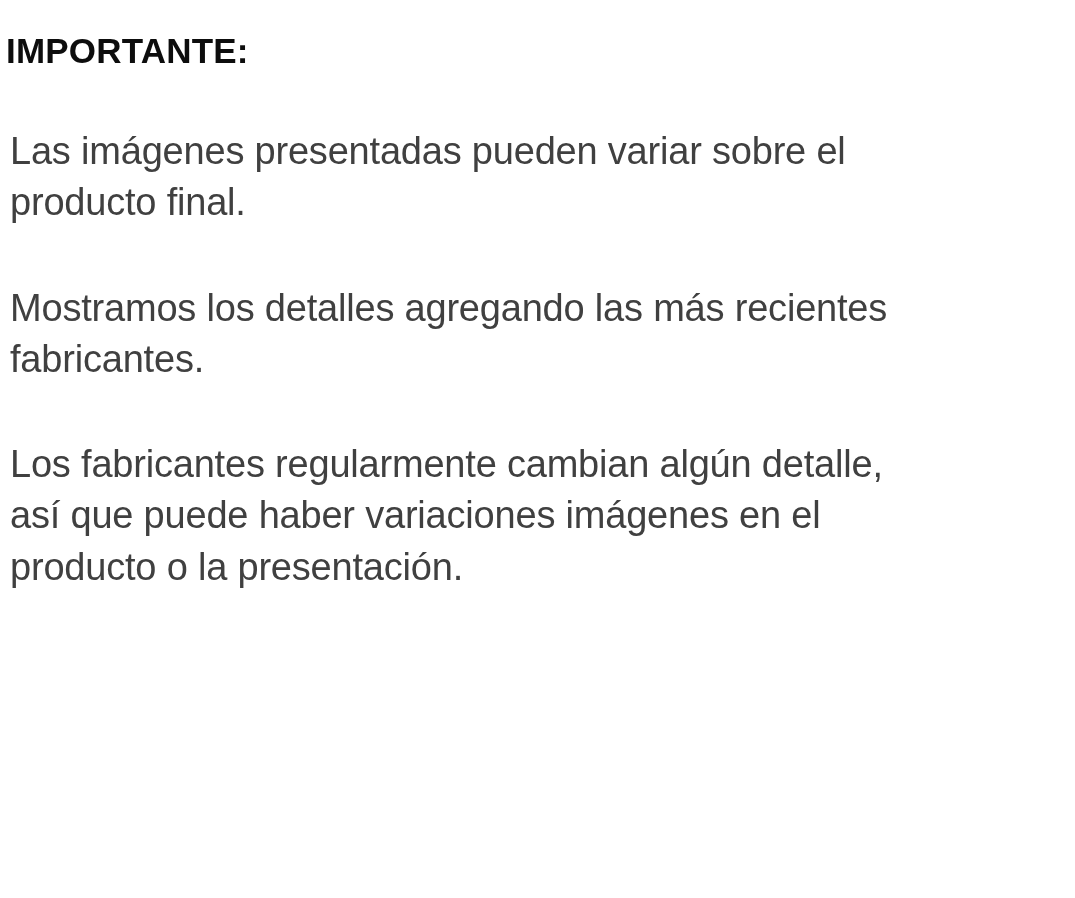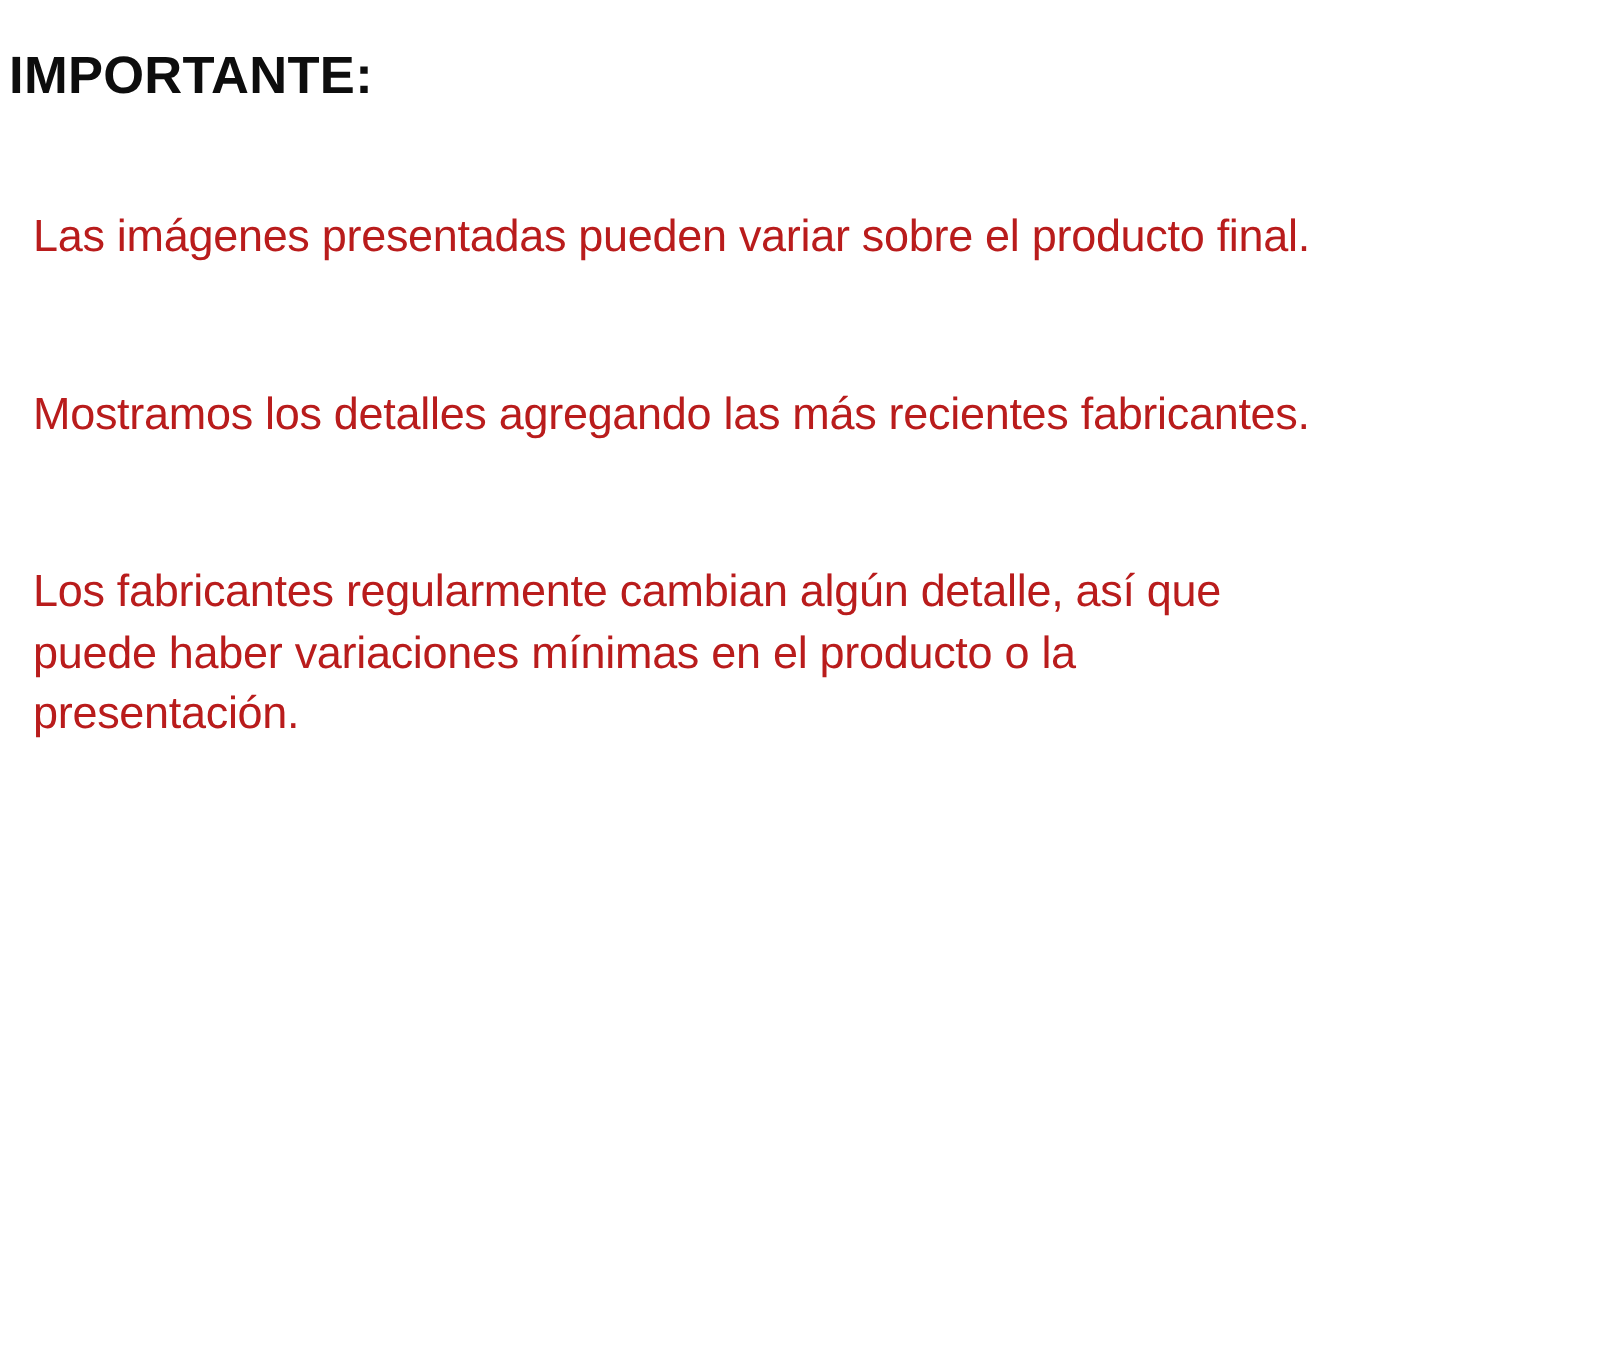--- a/index.html
+++ b/index.html
@@ -23,25 +23,25 @@
   }
   .notice-heading {
     font-size: 35px;
     font-weight: bold;
     letter-spacing: 0.2px;
     line-height: 1.2;
     margin: 0 0 4px 0;
     color: #0d0d0d;
   }
   .notice-paragraph {
-    font-size: 30px;
+    font-size: 38px;
     font-weight: 400;
     line-height: 1.35;
-    margin: 16px;
-    color: #b91c1c;
+    margin: 4px;
+    color: #404040;
     letter-spacing: -0.2px;
   }
   .spacer-lg {
     height: 46px;
   }
   .spacer-md {
     height: 46px;
   }
 </style>
 </head>
@@ -54,15 +54,15 @@
   <div class="spacer-lg"></div>
 
   <p class="notice-paragraph">Las imágenes presentadas pueden variar sobre el producto final.</p>
 
   <div class="spacer-md"></div>
 
   <p class="notice-paragraph">Mostramos los detalles agregando las más recientes fabricantes.</p>
 
   <div class="spacer-md"></div>
 
-  <p class="notice-paragraph">Los fabricantes regularmente cambian algún detalle, así que puede haber variaciones mínimas en el producto o la presentación.</p>
+  <p class="notice-paragraph">Los fabricantes regularmente cambian algún detalle, así que puede haber variaciones imágenes en el producto o la presentación.</p>
 
 </div>
 
 </body></html>

